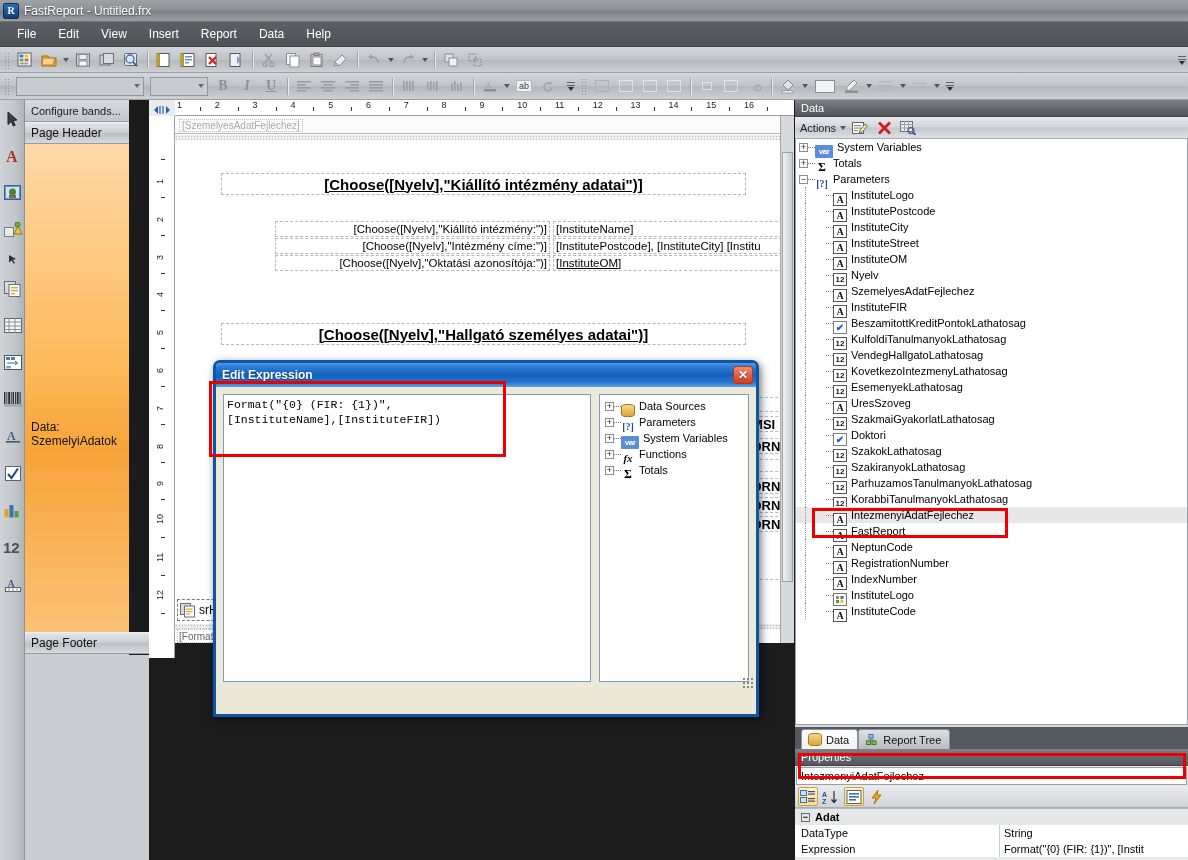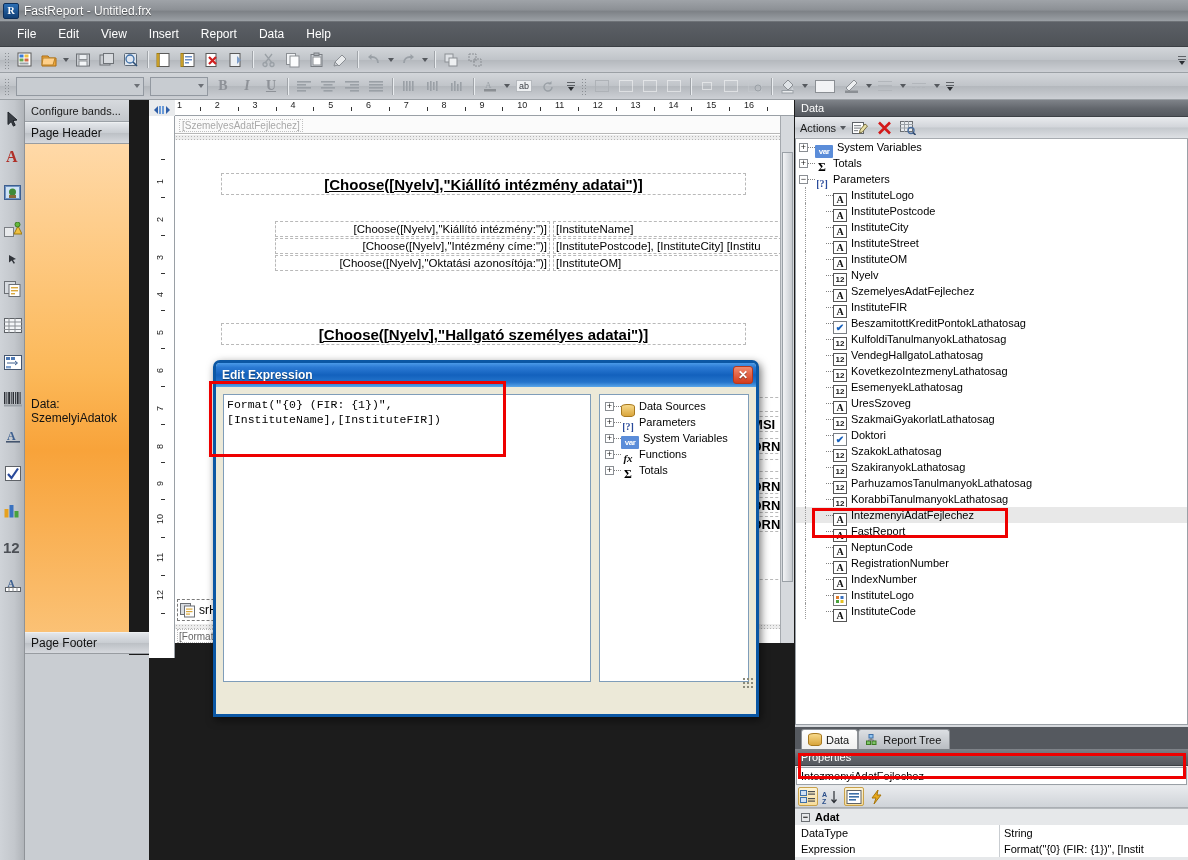--- a/index.html
+++ b/index.html
@@ -731,21 +731,21 @@
             <path d="M4 10.5v4M8 10.5v4M12 10.5v4"></path>
           </g>
         </svg>
     </div>
   </div>
 
   <div id="bandpanel">
     <div id="configbands">Configure bands...</div>
     <div class="bandlbl">Page Header</div>
     <div class="banddata" style="height:510px">
-      <div class="txt" style="top:253px">Data: SzemelyiAdatok</div>
+      <div class="txt" style="top:276px">Data: SzemelyiAdatok</div>
     </div>
   </div>
   <div id="pagefooterlbl" class="bandlbl">Page Footer</div>
   <div style="position:absolute;left:25px;top:655px;width:124px;height:205px;background:#c9cdd2"></div>
 
   <div id="hruler">
       <div class="rl" style="left: 28px;">1</div>
       <div class="tk" style="left: 50.9px;"></div>
       <div class="rl" style="left: 65.8px;">2</div>
       <div class="tk" style="left: 88.7px;"></div>
@@ -827,21 +827,21 @@
 
       <div class="robj hdr" style="left:46px; top:38px; width:525px; height:22px;">[Choose([Nyelv],"Kiállító intézmény adatai")]</div>
 
       <div class="robj lbl" style="left:100px; top:86px; width:275px; height:16px;">[Choose([Nyelv],"Kiállító intézmény:")]</div>
       <div class="robj val" style="left:378px; top:86px; width:240px; height:16px;">[InstituteName]</div>
 
       <div class="robj lbl" style="left:100px; top:103px; width:275px; height:16px;">[Choose([Nyelv],"Intézmény címe:")]</div>
       <div class="robj val" style="left:378px; top:103px; width:244px; height:16px;">[InstitutePostcode], [InstituteCity] [Institu</div>
 
       <div class="robj lbl" style="left:100px; top:120px; width:275px; height:16px;">[Choose([Nyelv],"Oktatási azonosítója:")]</div>
-      <div class="robj val" style="left:378px; top:120px; width:240px; height:16px;">[InstituteOM]</div>
+      <div class="robj val" style="left:378px; top:120px; width:240px; height:16px;text-decoration:underline;">[InstituteOM]</div>
 
       <div class="robj hdr" style="left:46px; top:188px; width:525px; height:22px;">[Choose([Nyelv],"Hallgató személyes adatai")]</div>
 
       <div class="robj val" style="left:564px; top:262px; width:60px; height:15px;">E]</div>
       <div class="robj val" style="left:564px; top:281px; width:60px; height:16px; font-weight:bold; font-size:13px;">OMSI</div>
       <div class="robj val" style="left:564px; top:303px; width:60px; height:16px; font-weight:bold; font-size:13px;">BORN</div>
       <div class="robj val" style="left:564px; top:324px; width:60px; height:13px;">
           <span style="font-weight:bold">|</span>
         </div>
       <div class="robj val" style="left:564px; top:343px; width:60px; height:16px; font-weight:bold; font-size:13px;">BORN</div>

